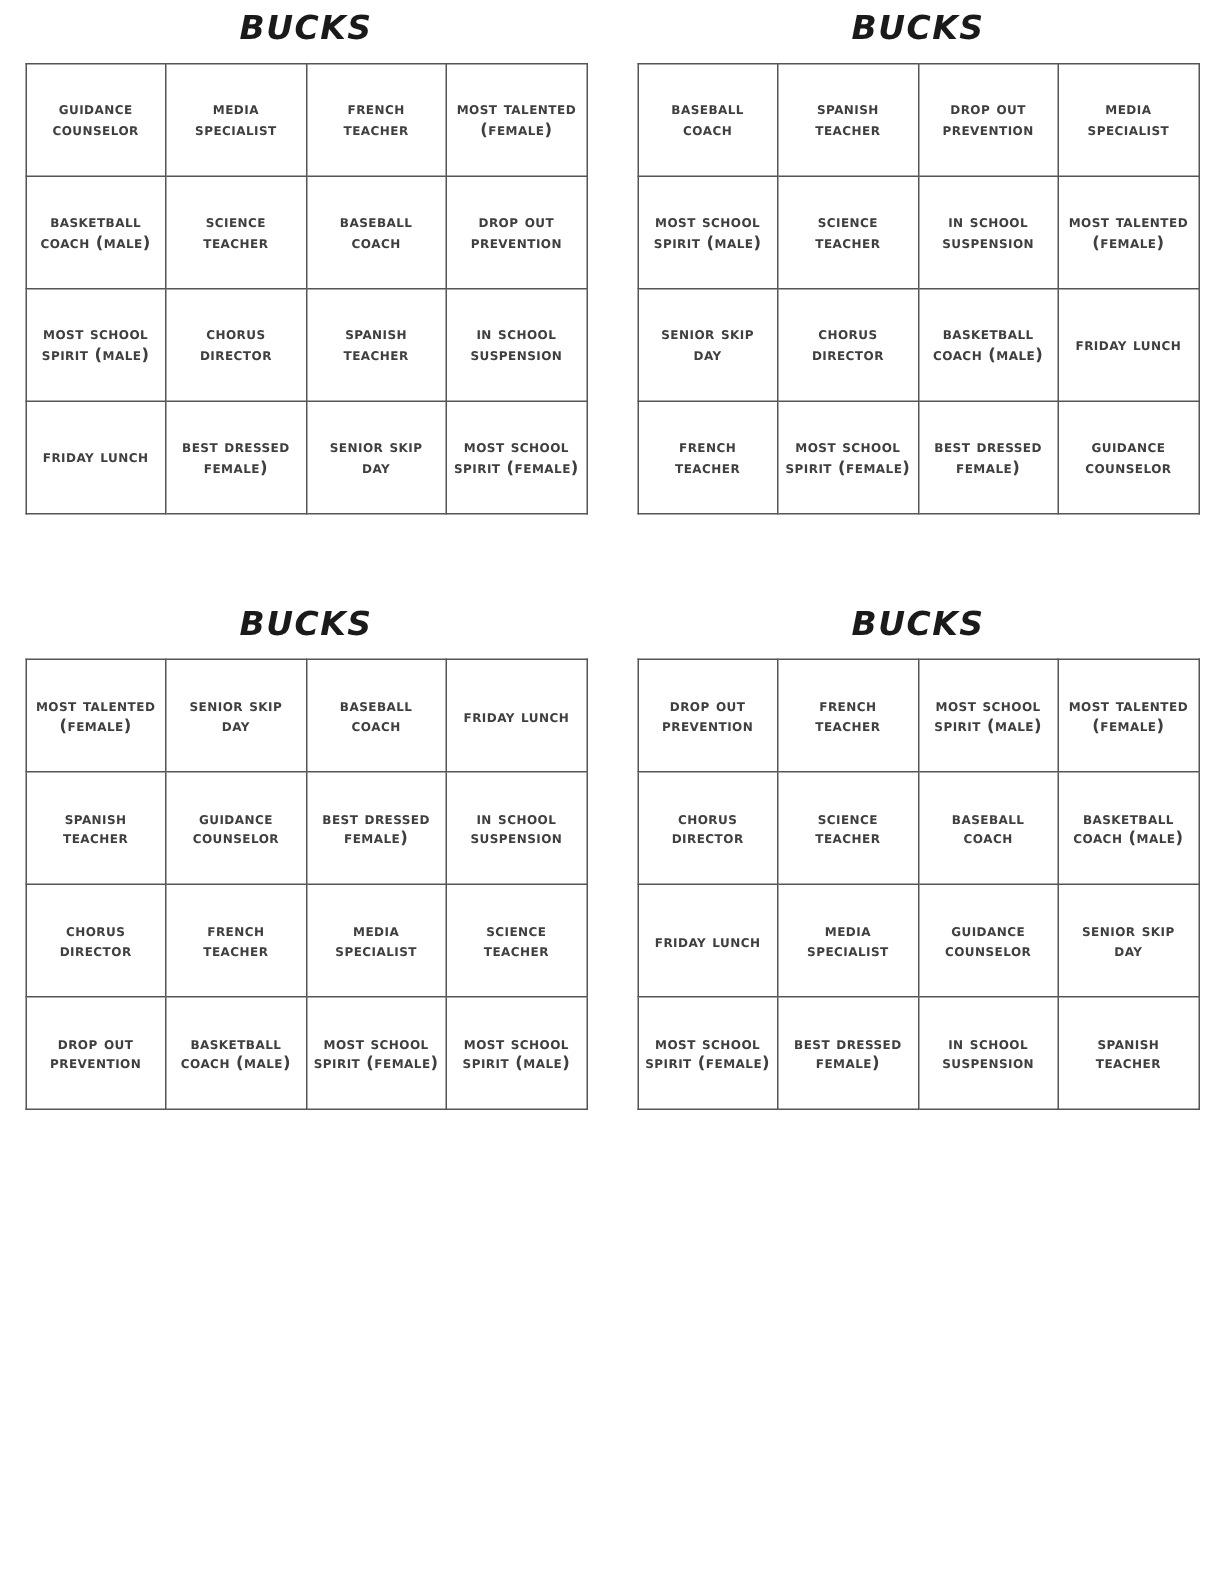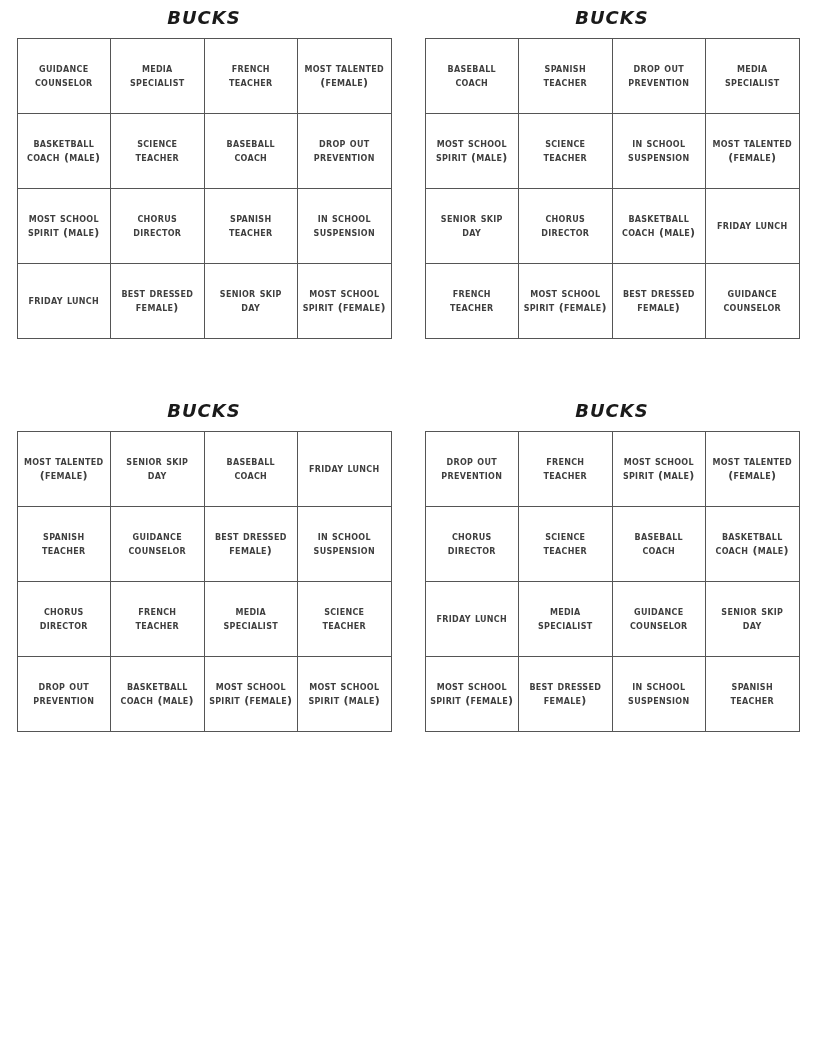--- a/index.html
+++ b/index.html
@@ -37,21 +37,21 @@
     margin: 0 0 62px 0;
   }
   .card-inner {
     width: 375px;
     margin: 0 auto;
   }
   .card-title {
     font-family: "DejaVu Sans", sans-serif;
     font-weight: bold;
     font-style: italic;
-    font-size: 18px;
+    font-size: 22px;
     letter-spacing: 1px;
     text-align: center;
     color: #1a1a1a;
     margin: 0 0 10px 0;
     line-height: 1.1;
   }
   table.bingo {
     border-collapse: collapse;
     width: 375px;
     table-layout: fixed;

